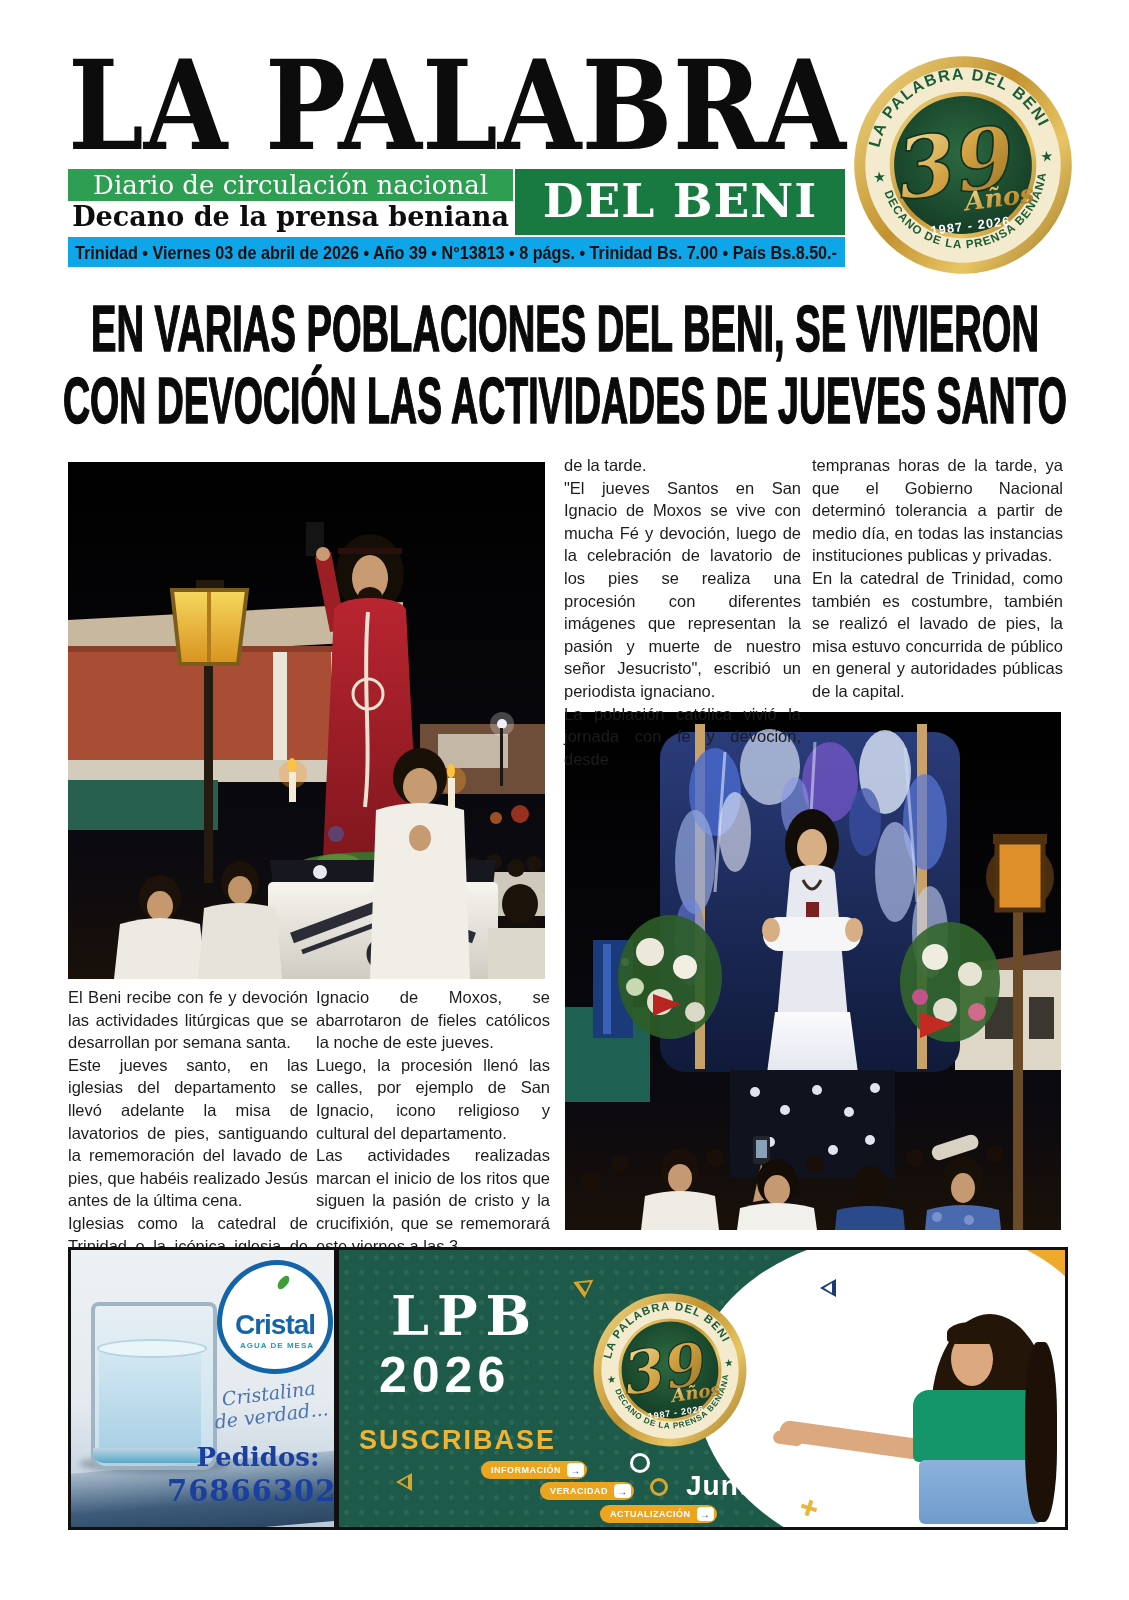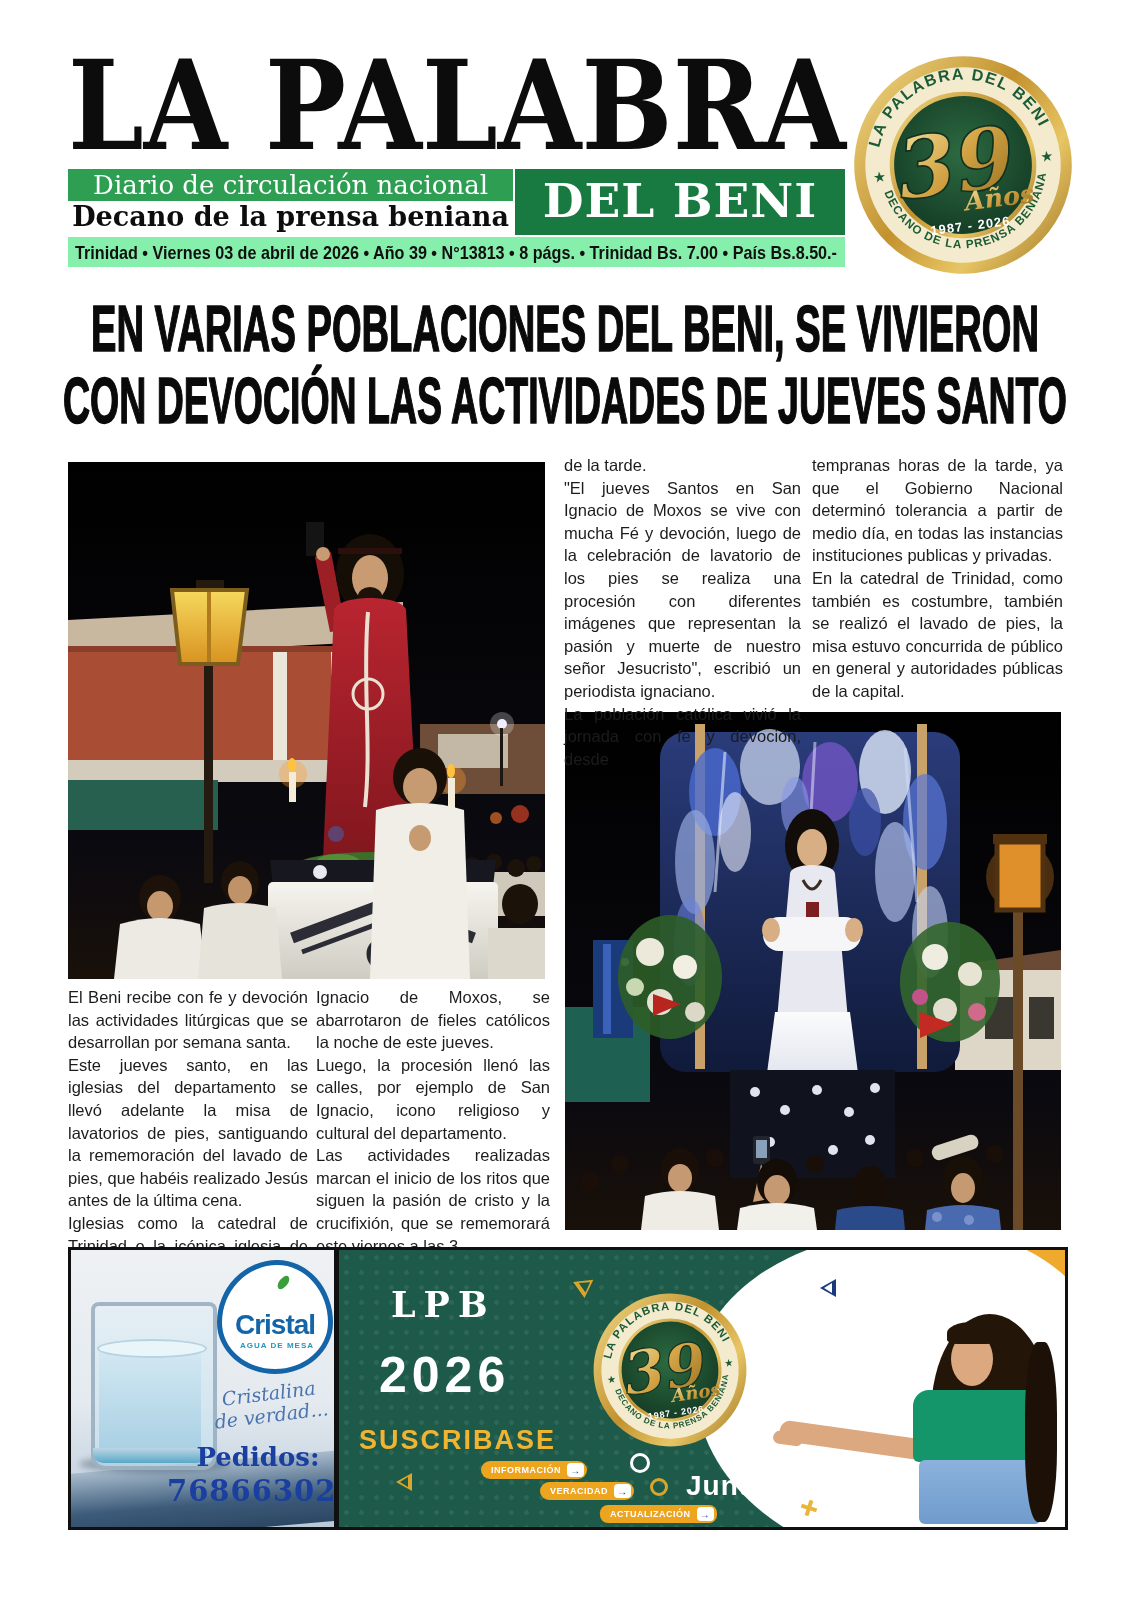--- a/index.html
+++ b/index.html
@@ -8,21 +8,21 @@
   .abs{position:absolute;}
 
   
   .m-title{left:66px;top:50px;width:784px;height:122px;}
   .m-green{left:68px;top:169px;width:445px;height:32px;background:#2e9e52;color:#fff;
            font-family:"DejaVu Serif",serif;font-size:26px;text-align:center;line-height:32px;}
   .m-black{left:68px;top:201px;width:445px;height:34px;color:#0d0d0d;
            font-family:"DejaVu Serif",serif;font-size:27px;font-weight:bold;text-align:center;line-height:32px;}
   .m-delbeni{left:515px;top:169px;width:330px;height:66px;background:#187a41;color:#fff;
            font-family:"DejaVu Serif",serif;font-weight:bold;font-size:47px;text-align:center;line-height:64px;letter-spacing:1px;}
-  .m-dateline{left:68px;top:237px;width:777px;height:30px;background:#86efac;}
+  .m-dateline{left:68px;top:237px;width:777px;height:30px;background:#0ea5e9;}
   .badge-wrap1{left:852px;top:54px;width:222px;height:222px;transform:rotate(-7deg);}
   .badge-wrap2{left:253px;top:42px;width:156px;height:156px;transform:rotate(-8deg);}
 
   
   .headline{left:60px;top:293px;width:1010px;height:146px;}
   .credit{left:405px;top:444px;width:140px;text-align:right;font-size:11px;color:#666;letter-spacing:1px;margin-top:24px;}
 
   
   .col{font-size:16.5px;line-height:22.6px;text-align:justify;white-space:pre-line;color:#1c1c1c;}
   .col1{left:68px;top:986px;width:240px;}
@@ -54,21 +54,21 @@
   .cr-phone{left:96px;top:224px;width:162px;text-align:center;color:#1a3f9e;
       font-family:"DejaVu Serif",serif;font-weight:bold;font-size:29px;letter-spacing:1px;}
 
   
   .ad-lpb{left:336px;top:1247px;width:726px;height:277px;background:#1d5a49;border:3px solid #101010;overflow:hidden;}
   .lpb-dots{left:0;top:0;width:440px;height:277px;
       background-image:radial-gradient(rgba(255,255,255,.08) 2px,transparent 2.6px);background-size:15px 15px;}
   .lpb-orange{right:-24px;top:-46px;width:250px;height:150px;background:#efa92c;border-radius:0 0 0 120px;}
   .lpb-blob{right:-55px;top:-18px;width:425px;height:335px;background:#fff;
       border-radius:50% 40% 45% 55%/45% 50% 40% 55%;}
-  .lpb-title{left:52px;top:34px;font-family:"DejaVu Serif",serif;font-weight:bold;font-size:35px;color:#fff;letter-spacing:8px;}
+  .lpb-title{left:52px;top:34px;font-family:"DejaVu Serif",serif;font-weight:bold;font-size:54px;color:#fff;letter-spacing:8px;}
   .lpb-year{left:40px;top:96px;font-weight:900;font-size:50px;color:#fff;letter-spacing:5px;}
   .lpb-cta{left:20px;top:146px;font-weight:bold;font-size:27px;color:#f0b433;letter-spacing:2px;margin-top:29px;}
   .pill{position:absolute;height:18px;background:#eda41f;border-radius:10px;color:#fff;font-size:9px;font-weight:bold;
       letter-spacing:.5px;display:flex;align-items:center;gap:6px;padding:0 3px 0 10px;}
   .pill-arrow{width:17px;height:14px;background:#fff;border-radius:4px;color:#23409e;font-size:10px;font-weight:bold;
       display:flex;align-items:center;justify-content:center;}
   .lpb-slogan{left:347px;top:220px;color:#fff;font-weight:600;font-size:28px;letter-spacing:1px;}
   .plus{left:462px;top:250px;width:16px;height:16px;transform:rotate(18deg);}
   .plus:before,.plus:after{content:"";position:absolute;background:#e8b63a;}
   .plus:before{left:6px;top:0;width:4px;height:16px;}
@@ -444,21 +444,21 @@
     </div>
 
     <div class="pill" style="left:142px;top:211px;">
       <span>INFORMACIÓN</span>
       <span class="pill-arrow">→</span>
     </div>
     <div class="pill" style="left:201px;top:232px;text-align:center;">
       <span>VERACIDAD</span>
       <span class="pill-arrow">→</span>
     </div>
-    <div class="pill" style="left:261px;top:255px;border-radius:8px;">
+    <div class="pill" style="left:261px;top:255px;">
       <span>ACTUALIZACIÓN</span>
       <span class="pill-arrow">→</span>
     </div>
 
     <div class="abs lpb-slogan">Junto a tí...</div>
     <div class="abs plus"></div>
   </div>
 
 </div>
 

